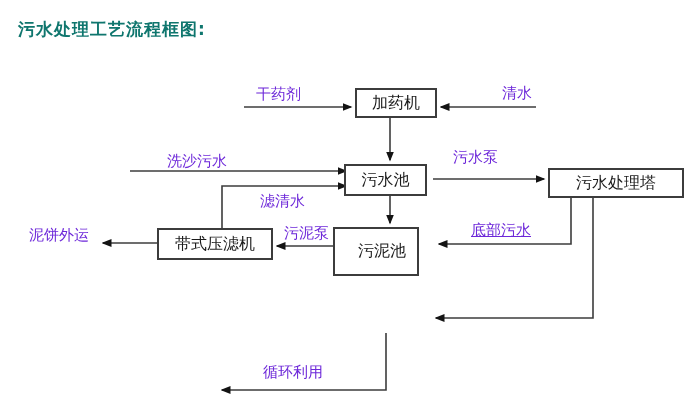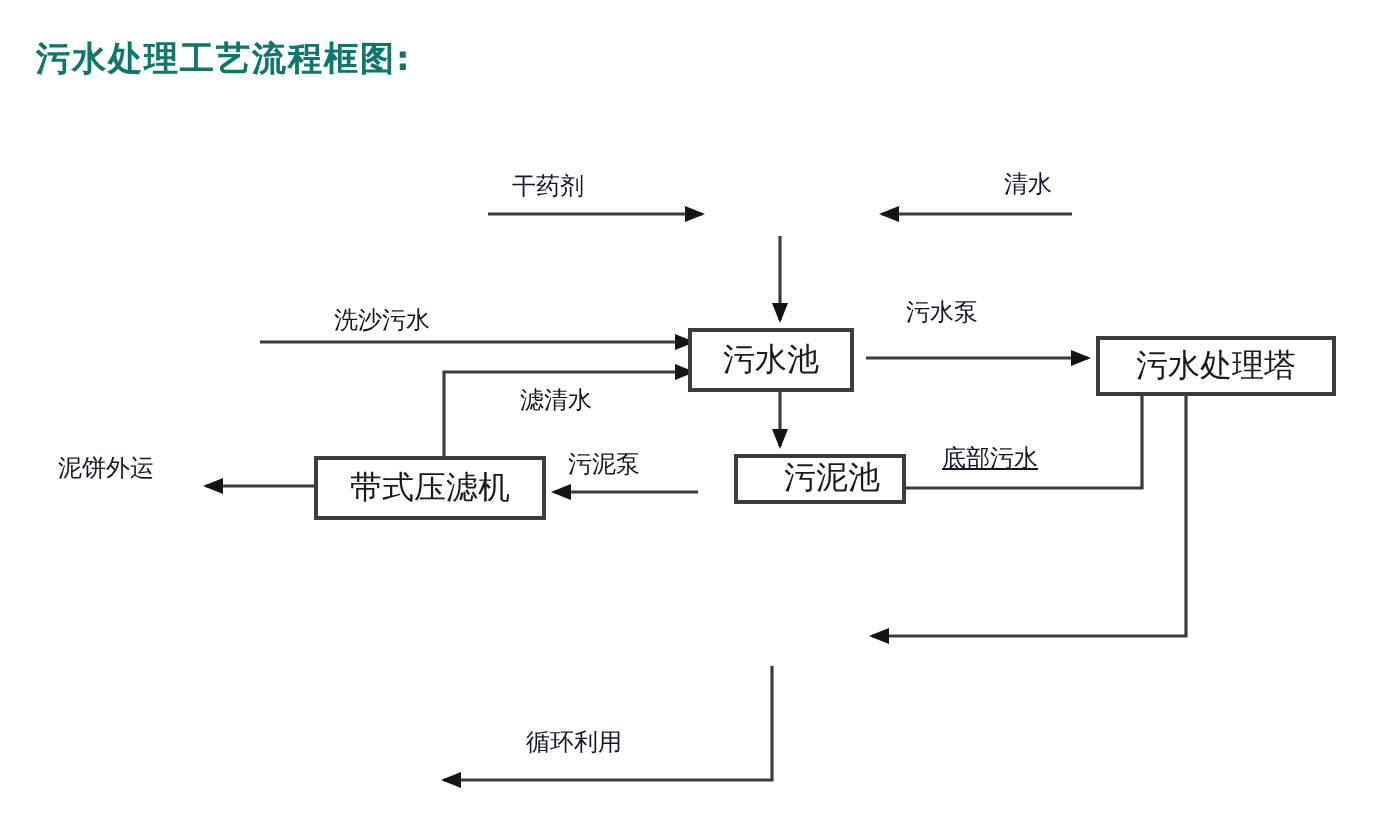--- a/index.html
+++ b/index.html
@@ -32,44 +32,44 @@
     display: flex;
     align-items: center;
     justify-content: center;
     font-size: 16px;
     color: #1a1a1a;
     white-space: nowrap;
     z-index: 2;
   }
   .edge-label {
     position: absolute;
-    font-size: 12px;
-    color: #0f172a;
+    font-size: 15px;
+    color: #6d28d9;
     white-space: nowrap;
     z-index: 3;
     background: transparent;
   }
   svg.connectors {
     position: absolute;
     left: 0;
     top: 0;
     width: 700px;
     height: 420px;
     z-index: 1;
   }
   svg.connectors polyline {
     fill: none;
     stroke: #3c3c3c;
     stroke-width: 1.6;
   }
   
   #n-dosing   { left: 355px; top:  88px; width:  82px; height: 30px; }
   #n-sewage   { left: 344px; top: 164px; width:  83px; height: 32px; }
-  #n-tower    { left: 548px; top: 168px; width: 120px; height: 30px; }
-  #n-sludge   { left: 367px; top: 227px; width:  86px; height: 25px; padding-left: 12px; }
+  #n-tower    { left: 548px; top: 168px; width: 136px; height: 30px; }
+  #n-sludge   { left: 333px; top: 227px; width:  86px; height: 49px; padding-left: 12px; }
   #n-press    { left: 157px; top: 228px; width: 116px; height: 32px; }
   #n-clean    { left: 340px; top: 301px; width:  92px; height: 32px; }
   
   #l-dry      { left: 256px; top:  85px; }
   #l-water    { left: 502px; top:  84px; }
   #l-sand     { left: 167px; top: 152px; }
   #l-filtered { left: 260px; top: 192px; }
   #l-spump    { left: 453px; top: 148px; }
   #l-bottom   { left: 471px; top: 221px; text-decoration: underline; }
   #l-mpump    { left: 284px; top: 224px; }
@@ -96,20 +96,21 @@
     <polyline points="222,228 222,186 346,186" marker-end="url(#arrow)"></polyline>
     <polyline points="433,179 544,179" marker-end="url(#arrow)"></polyline>
     <polyline points="390,196 390,223" marker-end="url(#arrow)"></polyline>
     <polyline points="571,198 571,244 439,244" marker-end="url(#arrow)"></polyline>
     <polyline points="349,246 277,246" marker-end="url(#arrow)"></polyline>
     <polyline points="157,243 103,243" marker-end="url(#arrow)"></polyline>
     <polyline points="593,198 593,318 436,318" marker-end="url(#arrow)"></polyline>
     <polyline points="386,333 386,390 222,390" marker-end="url(#arrow)"></polyline>
   </svg>
 
+  <div class="node" id="n-dosing">加药机</div>
   <div class="node" id="n-sewage">污水池</div>
   <div class="node" id="n-tower">污水处理塔</div>
   <div class="node" id="n-sludge">污泥池</div>
   <div class="node" id="n-press">带式压滤机</div>
 
   <span class="edge-label" id="l-dry">干药剂</span>
   <span class="edge-label" id="l-water">清水</span>
   <span class="edge-label" id="l-sand">洗沙污水</span>
   <span class="edge-label" id="l-filtered">滤清水</span>
   <span class="edge-label" id="l-spump">污水泵</span>

